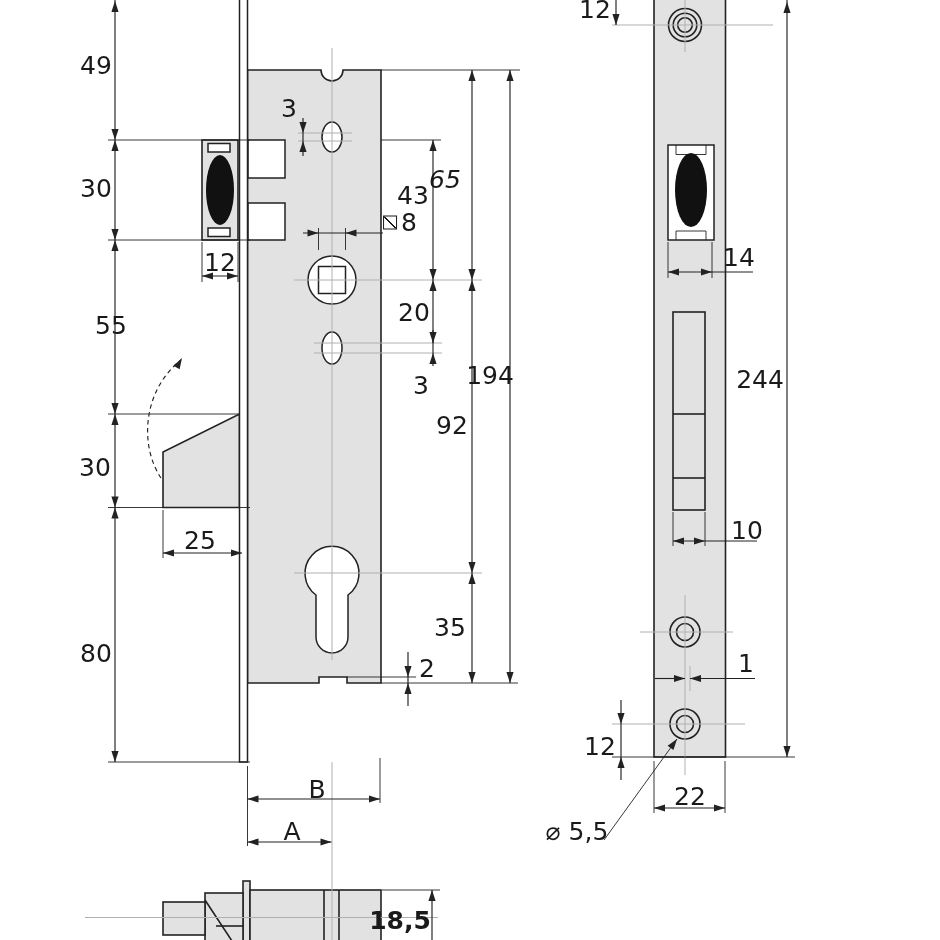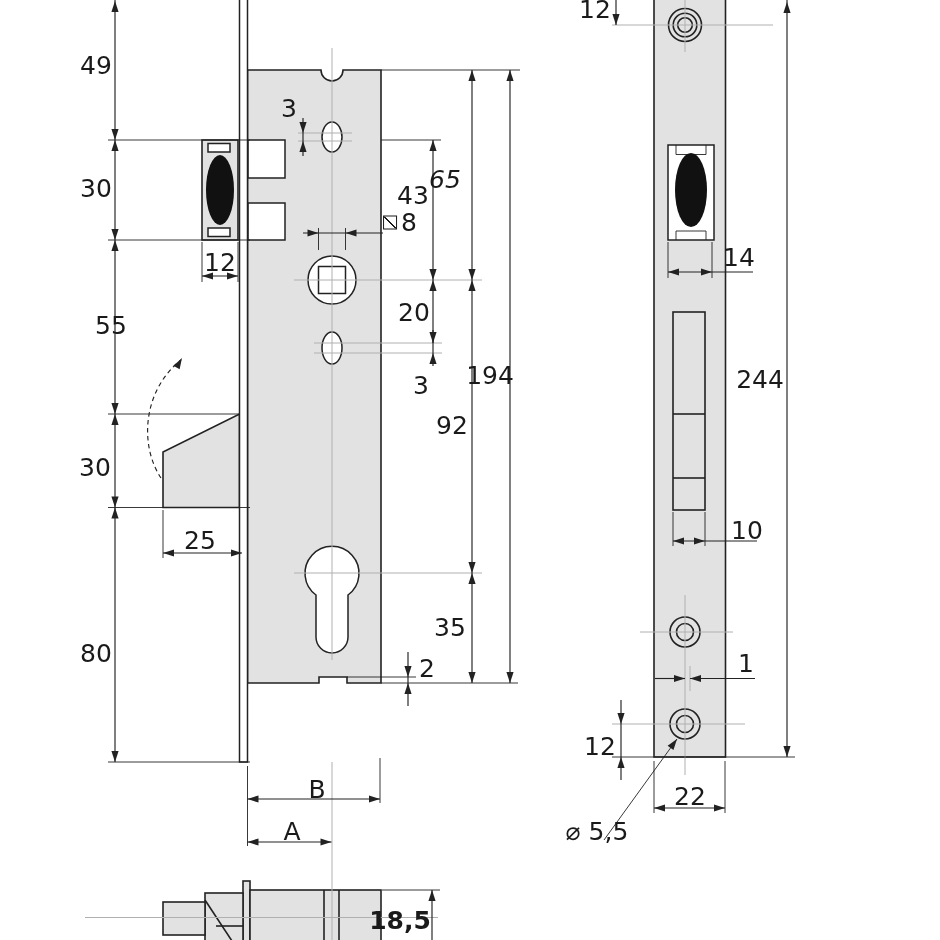--- a/index.html
+++ b/index.html
@@ -254,15 +254,15 @@
 <div class="lbl" style="left:292px;top:831px;">A</div>
 <div class="lbl" style="left:400px;top:920px;font-weight:bold;">18,5</div>
 
 <div class="lbl" style="left:595px;top:9px;">12</div>
 <div class="lbl" style="left:739px;top:257px;">14</div>
 <div class="lbl" style="left:760px;top:379px;text-align:center;">244</div>
 <div class="lbl" style="left:747px;top:530px;">10</div>
 <div class="lbl" style="left:746px;top:663px;">1</div>
 <div class="lbl" style="left:600px;top:746px;">12</div>
 <div class="lbl" style="left:690px;top:796px;">22</div>
-<div class="lbl" style="left:577px;top:831px;margin-left:20px;">⌀ 5,5</div>
+<div class="lbl" style="left:577px;top:831px;">⌀ 5,5</div>
 
 </div>
 
 </body></html>

